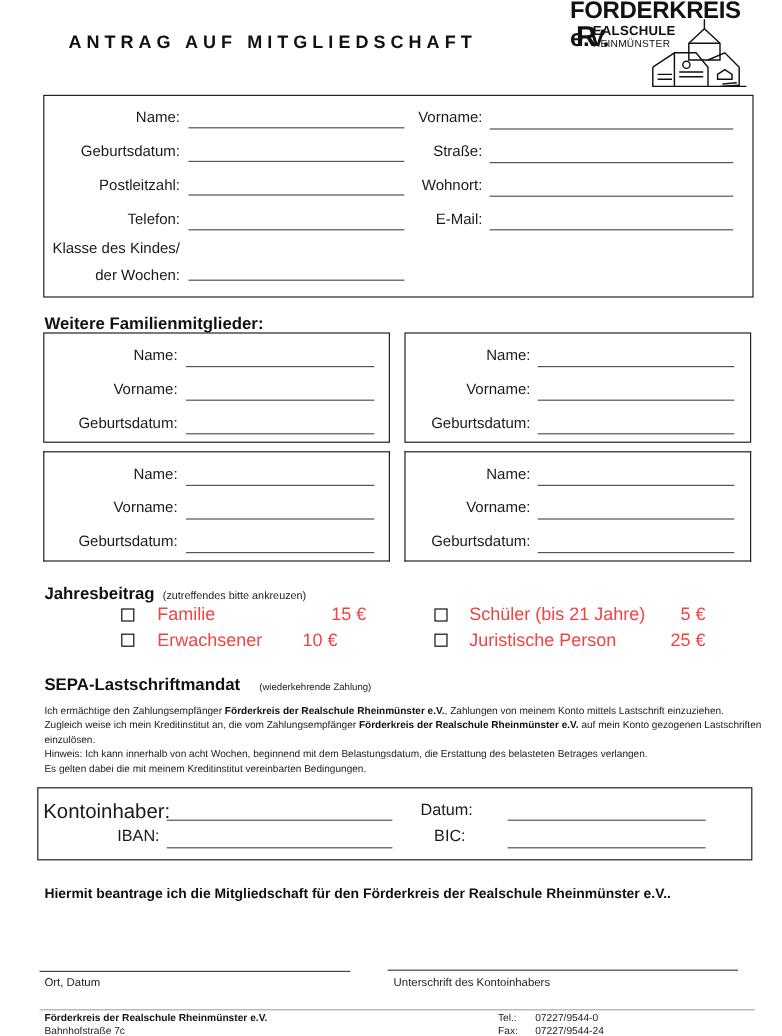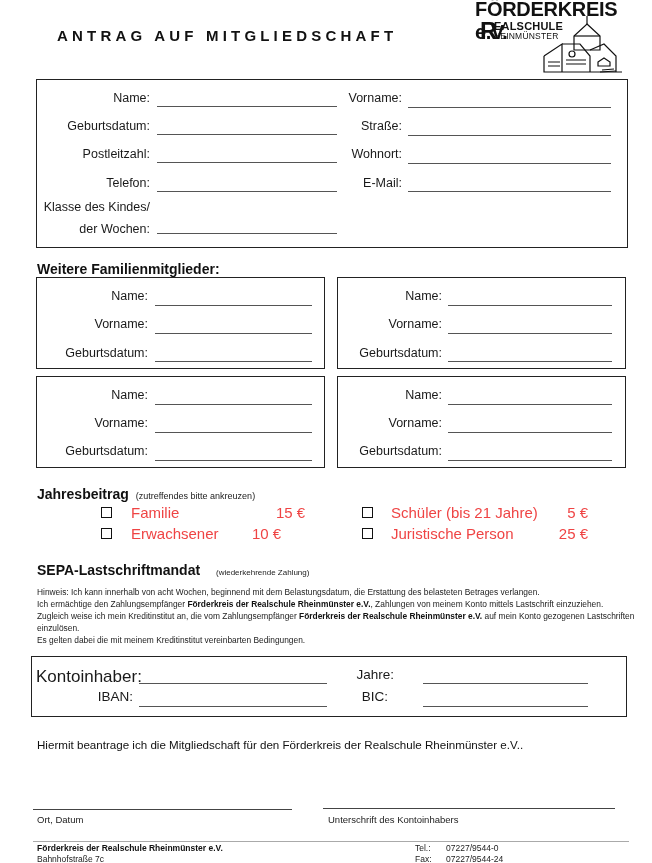--- a/index.html
+++ b/index.html
@@ -23,21 +23,21 @@
 
   .h2 { font-size: 14px; font-weight: bold; color: #111; white-space: nowrap; }
   .small { font-size: 9px; font-weight: normal; color: #222; }
 
   .chk { width: 11px; height: 11px; border: 1.6px solid #111; }
   .opt { font-size: 15px; color: #ef4444; white-space: nowrap; }
 
   .sepa-text { left: 37px; top: 586px; width: 600px; font-size: 8.4px; line-height: 12px; color: #222; }
   .sepa-text b { font-weight: bold; color: #111; }
 
-  .decl { left: 37px; top: 737px; font-size: 11.6px; line-height: 16px; color: #111; white-space: nowrap; }
+  .decl { left: 37px; top: 737px; font-size: 11.6px; line-height: 16px; color: #111; white-space: nowrap; font-weight: bold; }
 
   .sig-line { border-top: 1px solid #444; height: 0; }
   .sig-lbl { font-size: 9.5px; color: #222; }
   .foot { font-size: 8.5px; color: #222; line-height: 11px; white-space: nowrap; }
 </style>
 </head>
 <body>
 
 <div class="abs title">ANTRAG AUF MITGLIEDSCHAFT</div>
 
@@ -140,31 +140,31 @@
 <div class="abs chk" style="left:362px; top:528px;"></div>
 <div class="abs opt" style="left:391px; top:525px;">Juristische Person</div>
 <div class="abs opt" style="left:552px; top:525px; width:36px; text-align:right;">25 €</div>
 
 <div class="abs h2" style="left:37px; top:562px;">
   <span>SEPA-Lastschriftmandat</span>
   <span class="small" style="margin-left:12px; font-size:8px;">(wiederkehrende Zahlung)</span>
 </div>
 
 <div class="abs sepa-text">
+  <div><span>Ich ermächtige den Zahlungsempfänger </span><b>Förderkreis der Realschule Rheinmünster e.V.</b><span>, Zahlungen von meinem Konto mittels Lastschrift einzuziehen. Zugleich weise ich mein Kreditinstitut an, die vom Zahlungsempfänger </span><b>Förderkreis der Realschule Rheinmünster e.V.</b><span> auf mein Konto gezogenen Lastschriften einzulösen.</span></div>
   <div>Hinweis: Ich kann innerhalb von acht Wochen, beginnend mit dem Belastungsdatum, die Erstattung des belasteten Betrages verlangen.</div>
-  <div><span>Ich ermächtige den Zahlungsempfänger </span><b>Förderkreis der Realschule Rheinmünster e.V.</b><span>, Zahlungen von meinem Konto mittels Lastschrift einzuziehen. Zugleich weise ich mein Kreditinstitut an, die vom Zahlungsempfänger </span><b>Förderkreis der Realschule Rheinmünster e.V.</b><span> auf mein Konto gezogenen Lastschriften einzulösen.</span></div>
   <div>Es gelten dabei die mit meinem Kreditinstitut vereinbarten Bedingungen.</div>
 </div>
 
 <div class="abs box" style="left:31px; top:656px; width:596px; height:61px;"></div>
 <div class="abs lbl" style="left:36px; top:667px; width:97px; font-size:17px;">Kontoinhaber:</div>
 <div class="abs line" style="left:139px; top:683px; width:188px;"></div>
 <div class="abs lbl" style="left:36px; top:689px; width:97px; font-size:13.5px;">IBAN:</div>
 <div class="abs line" style="left:139px; top:706px; width:188px;"></div>
-<div class="abs lbl" style="left:340px; top:667px; width:54px; font-size:13.5px;">Jahre:</div>
+<div class="abs lbl" style="left:340px; top:667px; width:54px; font-size:13.5px;">Datum:</div>
 <div class="abs line" style="left:423px; top:683px; width:165px;"></div>
 <div class="abs lbl" style="left:340px; top:689px; width:48px; font-size:13.5px;">BIC:</div>
 <div class="abs line" style="left:423px; top:706px; width:165px;"></div>
 
 <div class="abs decl">
   <div>Hiermit beantrage ich die Mitgliedschaft für den Förderkreis der Realschule Rheinmünster e.V..</div>
 </div>
 
 <div class="abs sig-line" style="left:33px; top:809px; width:259px;"></div>
 <div class="abs sig-lbl" style="left:37px; top:814px;">Ort, Datum</div>

